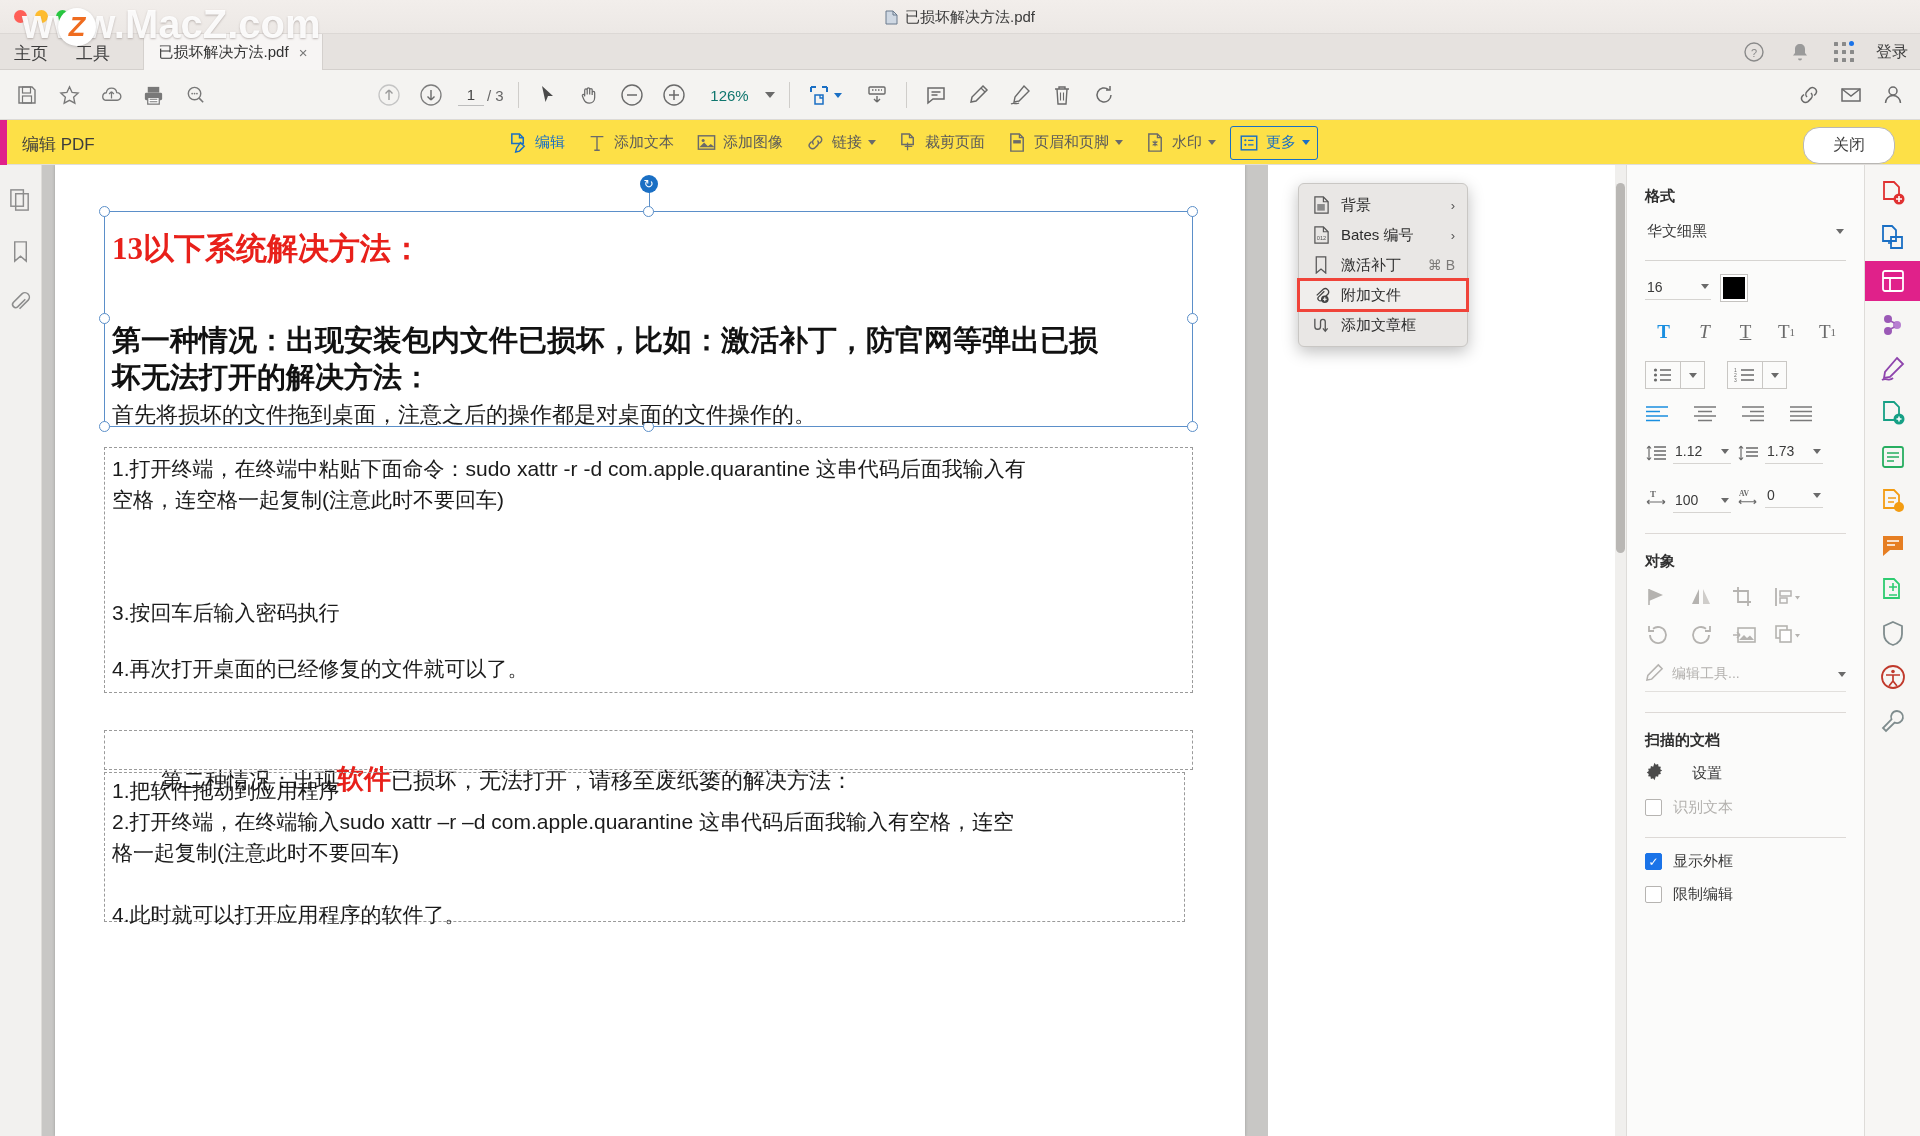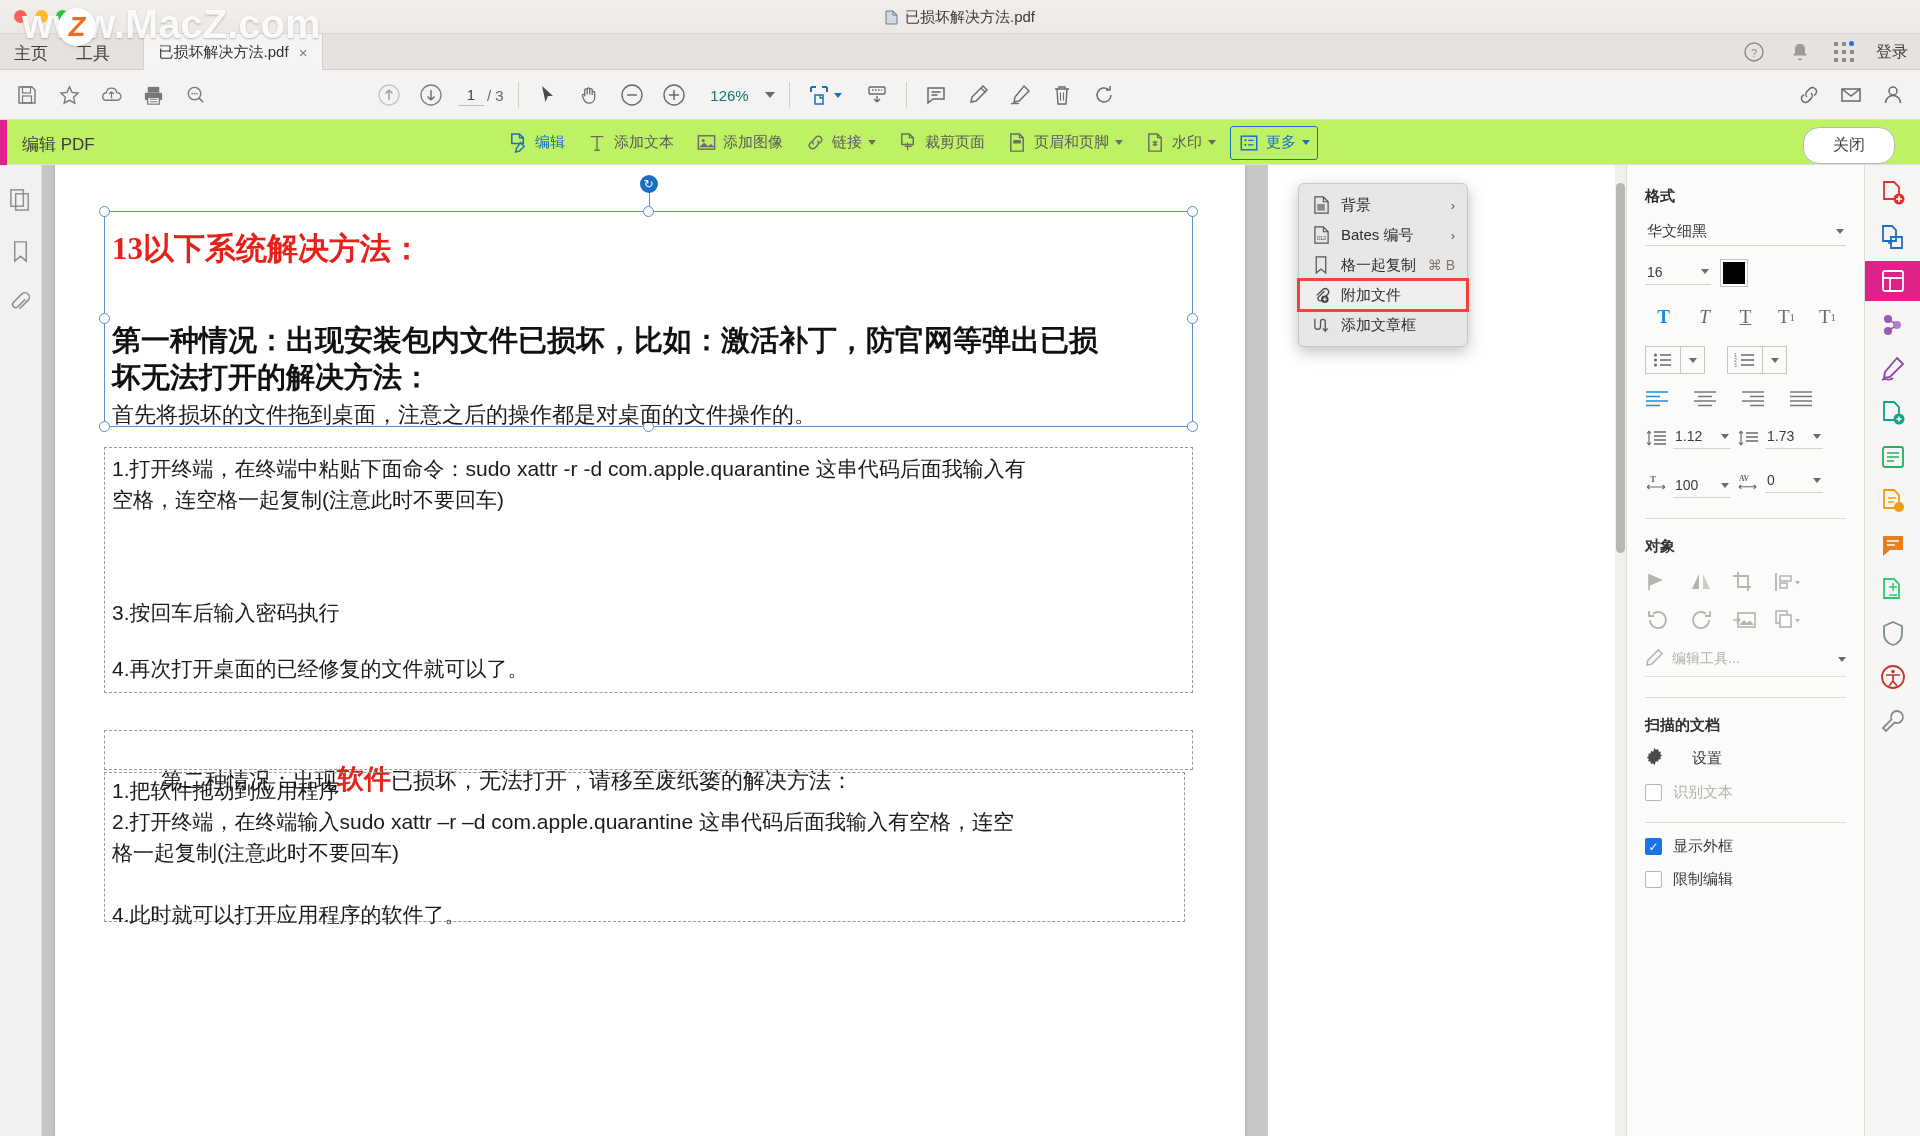--- a/index.html
+++ b/index.html
@@ -93,21 +93,21 @@
   .zoombox { display: flex; align-items: center; gap: 16px; margin: 0 6px; }
   .zoomval { font-size: 15px; color: #0f766e; min-width: 48px; text-align: right; }
   .caret { width:0;height:0;border-left:5px solid transparent;border-right:5px solid transparent;
            border-top:6px solid #6a6a6a; }
   .caret.blue { border-top-color:#1a6fc4; }
   .caret.sm { border-left-width:4px;border-right-width:4px;border-top-width:5px; }
 
   
   .editbar {
     position: absolute; top: 120px; left: 0; width: 1920px; height: 45px;
-    background: #bef264; border-bottom: 1px solid #e0dedb;
+    background: #fde047; border-bottom: 1px solid #e0dedb;
   }
   .editbar .pinkstrip { position:absolute; left:0; top:0; width:7px; height:45px; background:#e0218a; }
   .editbar-title { position: absolute; left: 22px; top: 13px; font-size: 17px; color: #3d3d3d; }
   .edit-tools { position: absolute; left: 500px; top: 0; height: 45px; display: flex; align-items: center; gap: 7px; }
   .etool { display: flex; align-items: center; gap: 6px; padding: 5px 7px; border-radius: 3px; color: #5a5a5a; font-size: 15px; }
   .etool.active { color: #1a6fc4; }
   .etool.boxed { border: 1.5px solid #1a6fc4; }
   .etool .ic { width: 22px; height: 22px; display:flex;align-items:center;justify-content:center; }
   .close-btn {
     position: absolute; right: 25px; top: 7px; width: 92px; height: 37px;
@@ -188,21 +188,21 @@
   .ddrow.highlight { outline: 3px solid #f0443a; outline-offset: -1px; background: #f0eeec; }
 
   
   .rightpanel {
     position: absolute; top: 165px; right: 56px; width: 238px; height: 971px;
     background: #fbfbfa; border-left: 1px solid #dedcd9; padding: 22px 18px 0 18px;
   }
   .rp-h { font-size: 15px; font-weight: bold; color: #2f2f2f; margin-bottom: 12px; }
   .rp-select {
     display: flex; align-items: center; justify-content: space-between;
-    border-bottom: 1px solid #d6d4d1; padding: 4px 2px 4px 2px; font-size: 15px; color: #3a3a3a;
+    border-bottom: 1px solid #d6d4d1; padding: 4px 2px 19px 2px; font-size: 15px; color: #3a3a3a;
   }
   .rp-row { display: flex; align-items: center; gap: 10px; margin-top: 14px; }
   .num-field {
     display:flex; align-items:center; justify-content:space-between;
     width: 66px; border-bottom: 1px solid #d6d4d1; padding: 2px 2px 4px 2px;
     font-size: 14px; color: #3a3a3a;
   }
   .swatch { width: 26px; height: 26px; background:#000; border: 2px solid #fff; outline:1px solid #c5c3c0; }
   .fmt-icons { display:flex; gap: 4px; margin-top: 16px; }
   .fmt-icon { width: 38px; height: 30px; display:flex;align-items:center;justify-content:center;
@@ -639,21 +639,21 @@
       </span>
       <span>Bates 编号</span>
       <span class="arrow">›</span>
     </div>
     <div class="ddrow">
       <span class="ic">
         <svg width="16" height="18" viewBox="0 0 16 19">
             <path d="M3 1h10v17l-5-4.2L3 18z" fill="none" stroke="#555" stroke-width="1.3"></path>
           </svg>
       </span>
-      <span>格一起复制</span>
+      <span>激活补丁</span>
       <span class="kbd">⌘ B</span>
     </div>
     <div class="ddrow highlight">
       <span class="ic">
         <svg width="18" height="18" viewBox="0 0 19 19">
             <path d="M13 5.5l-6 6a2.4 2.4 0 0 0 3.4 3.4l6.5-6.5a3.6 3.6 0 0 0-5-5L5 9.9" fill="none" stroke="#444" stroke-width="1.4"></path>
             <circle cx="13.5" cy="14" r="4" fill="#444"></circle>
             <path d="M13.5 12v4M11.5 14h4" stroke="#fff" stroke-width="1.2"></path>
           </svg>
       </span>

